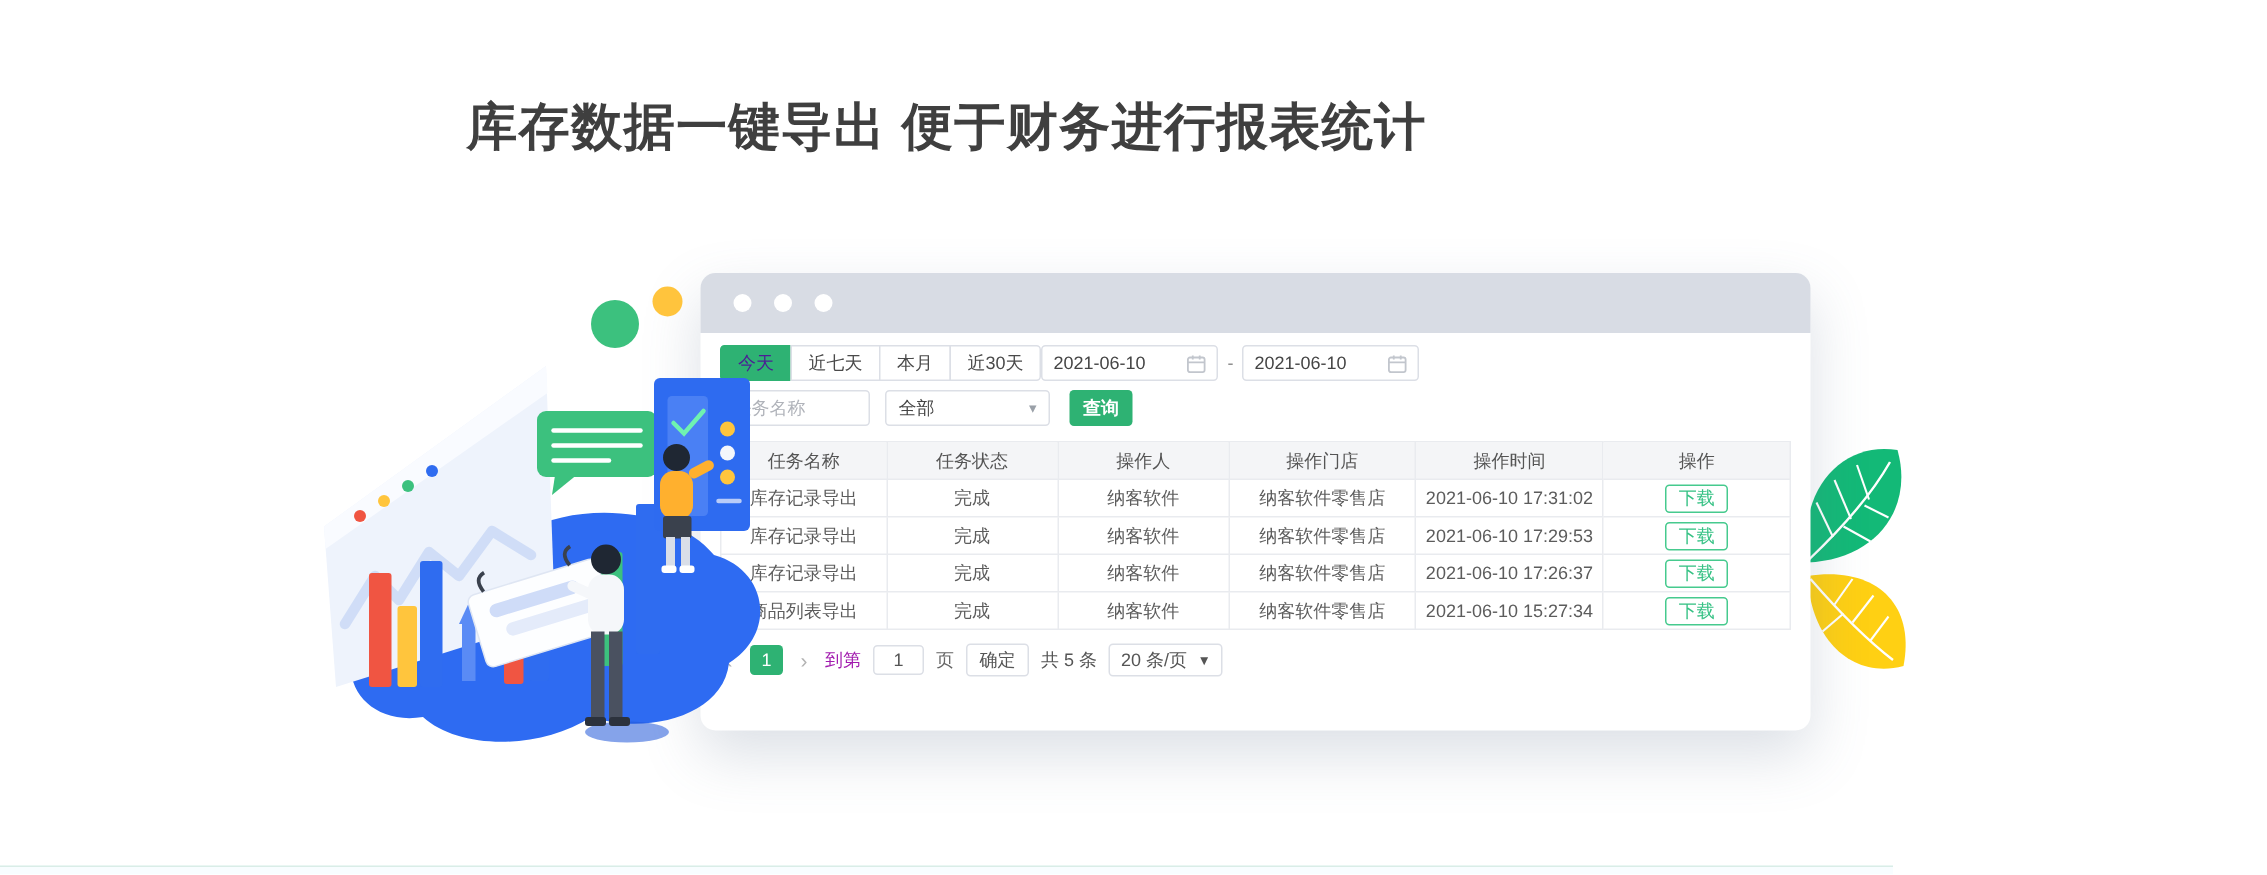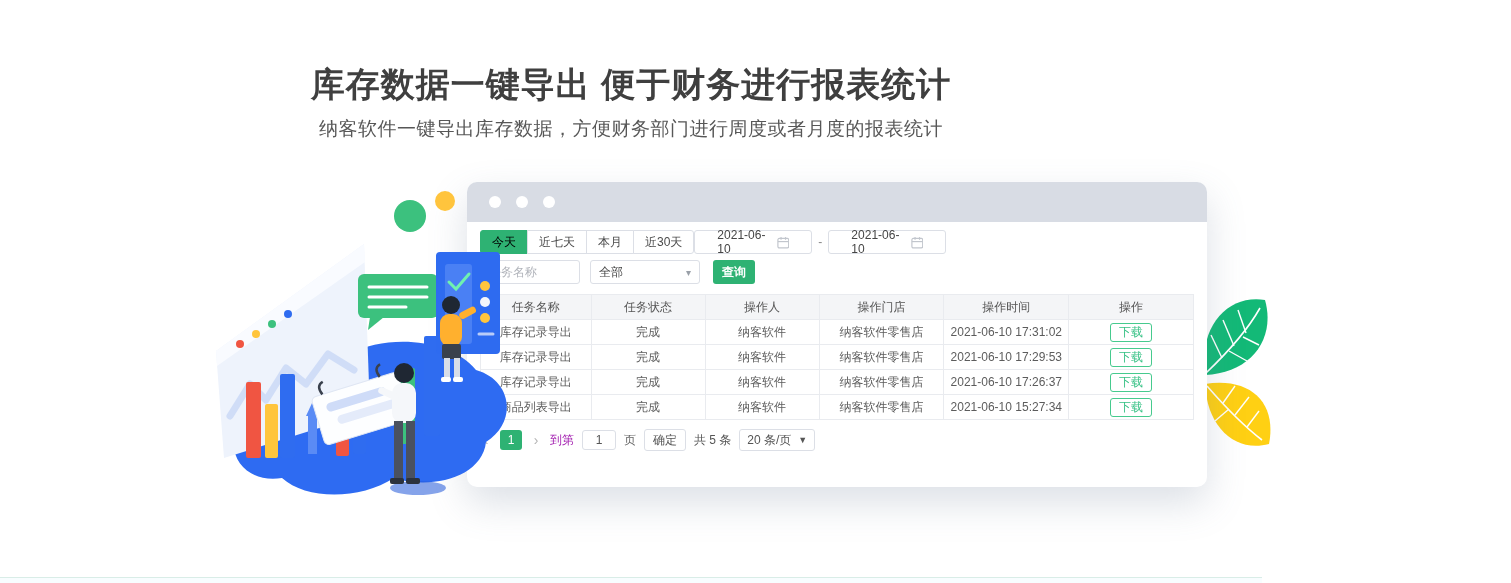--- a/index.html
+++ b/index.html
@@ -27,23 +27,23 @@
   .card-body { padding:8px 13px 0 13px; }
 
   
   .filter-row { display:flex; align-items:center; }
   .filter-row + .filter-row { margin-top:6px; }
   .btn-group { display:flex; }
   .range-btn { height:24px; padding:0 11px; font-size:12px; line-height:22px; background:#fff;
     border:1px solid #dcdfe6; color:#4a4a4a; margin-left:-1px; cursor:pointer; white-space:nowrap; }
   .range-btn:first-child { border-radius:3px 0 0 3px; margin-left:0; }
   .range-btn:last-child { border-radius:0 3px 3px 0; }
-  .range-btn.active { background:#2eb273; border-color:#2eb273; color:#000000; }
+  .range-btn.active { background:#2eb273; border-color:#2eb273; color:#4c1d95; }
   .date-input { width:118px; height:24px; border:1px solid #dcdfe6; border-radius:3px;
-    display:flex; align-items:center; justify-content:space-between; padding:0 22px;
+    display:flex; align-items:center; justify-content:space-between; padding:0 7px;
     font-size:12px; color:#454545; background:#fff; }
   .date-input:first-of-type { margin-left:10px; }
   .date-sep { margin:0 6px; color:#888; font-size:12px; }
   .text-input { width:100px; height:24px; border:1px solid #dcdfe6; border-radius:3px;
     padding:0 8px; font-size:12px; color:#454545; outline:none;
     font-family:"Liberation Sans","DejaVu Sans",sans-serif; }
   .text-input::placeholder { color:#b0b3ba; }
   .select-box { width:110px; height:24px; border:1px solid #dcdfe6; border-radius:3px;
     margin-left:10px; display:flex; align-items:center; justify-content:space-between;
     padding:0 8px; font-size:12px; color:#454545; background:#fff; cursor:pointer; }
@@ -78,21 +78,20 @@
   
   .bottom-strip { position:absolute; left:0; right:0; bottom:0; height:6px;
     background:#f8fdff; border-top:1px solid #d9ede7; }
 </style>
 </head>
 <body>
 
 <div class="stage">
 
   <h1 class="hero-title">库存数据一键导出 便于财务进行报表统计</h1>
-  <p class="hero-subtitle">纳客软件一键导出库存数据，方便财务部门进行周度或者月度的报表统计</p>
 
   <svg class="illustration" viewBox="0 0 338 326" aria-hidden="true">
     <path fill="#2e6bf2" d="M52,238 C22,212 38,172 86,178 C96,150 142,148 162,168 C198,148 262,152 288,184 C324,194 330,236 298,256 C294,292 242,304 206,292 C172,314 118,314 94,292 C58,298 34,268 52,238 Z"></path>
     <ellipse fill="#2157d8" cx="230" cy="302" rx="28" ry="7" opacity="0.55"></ellipse>
 
     <polygon points="28,165 176,58 182,226 36,272" fill="#eef3fc"></polygon>
     <polygon points="28,165 176,58 177,76 29,180" fill="#f9fbff"></polygon>
     <circle cx="52" cy="158" r="4" fill="#f05542"></circle>
     <circle cx="68" cy="148" r="4" fill="#ffc53d"></circle>
     <circle cx="84" cy="138" r="4" fill="#3cc17e"></circle>

